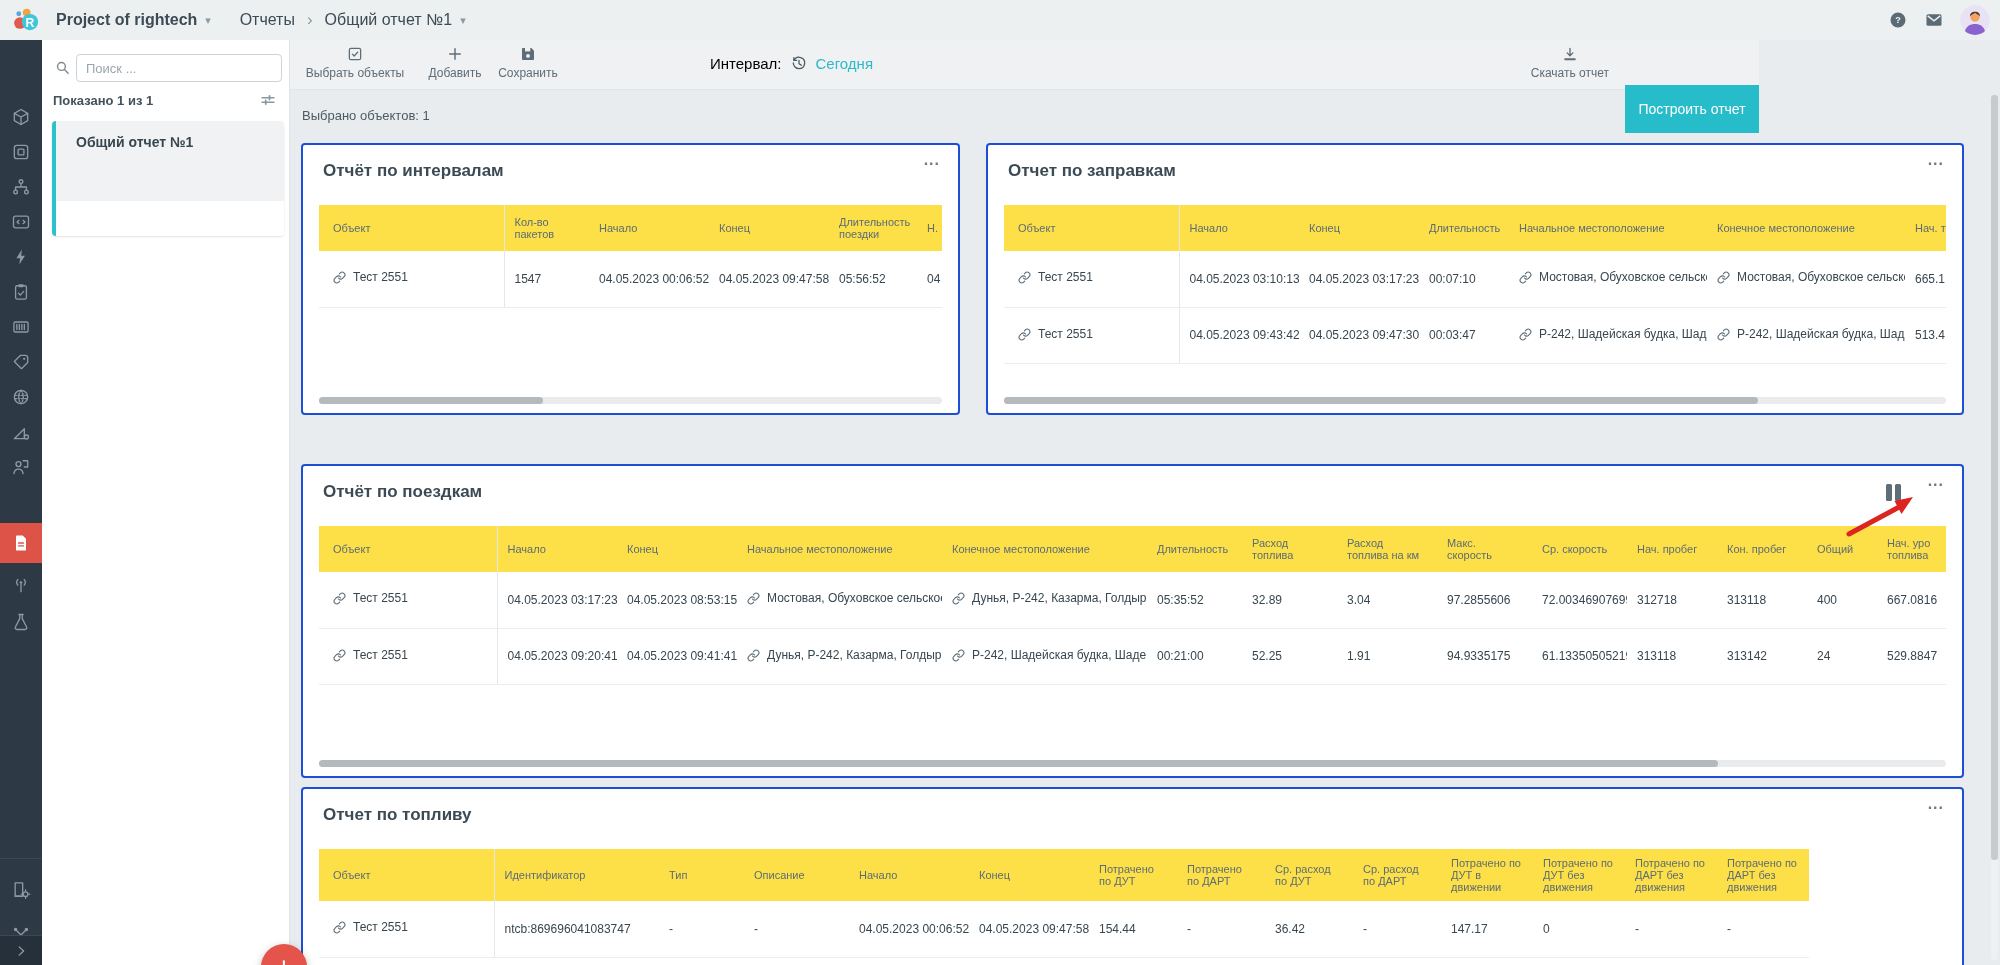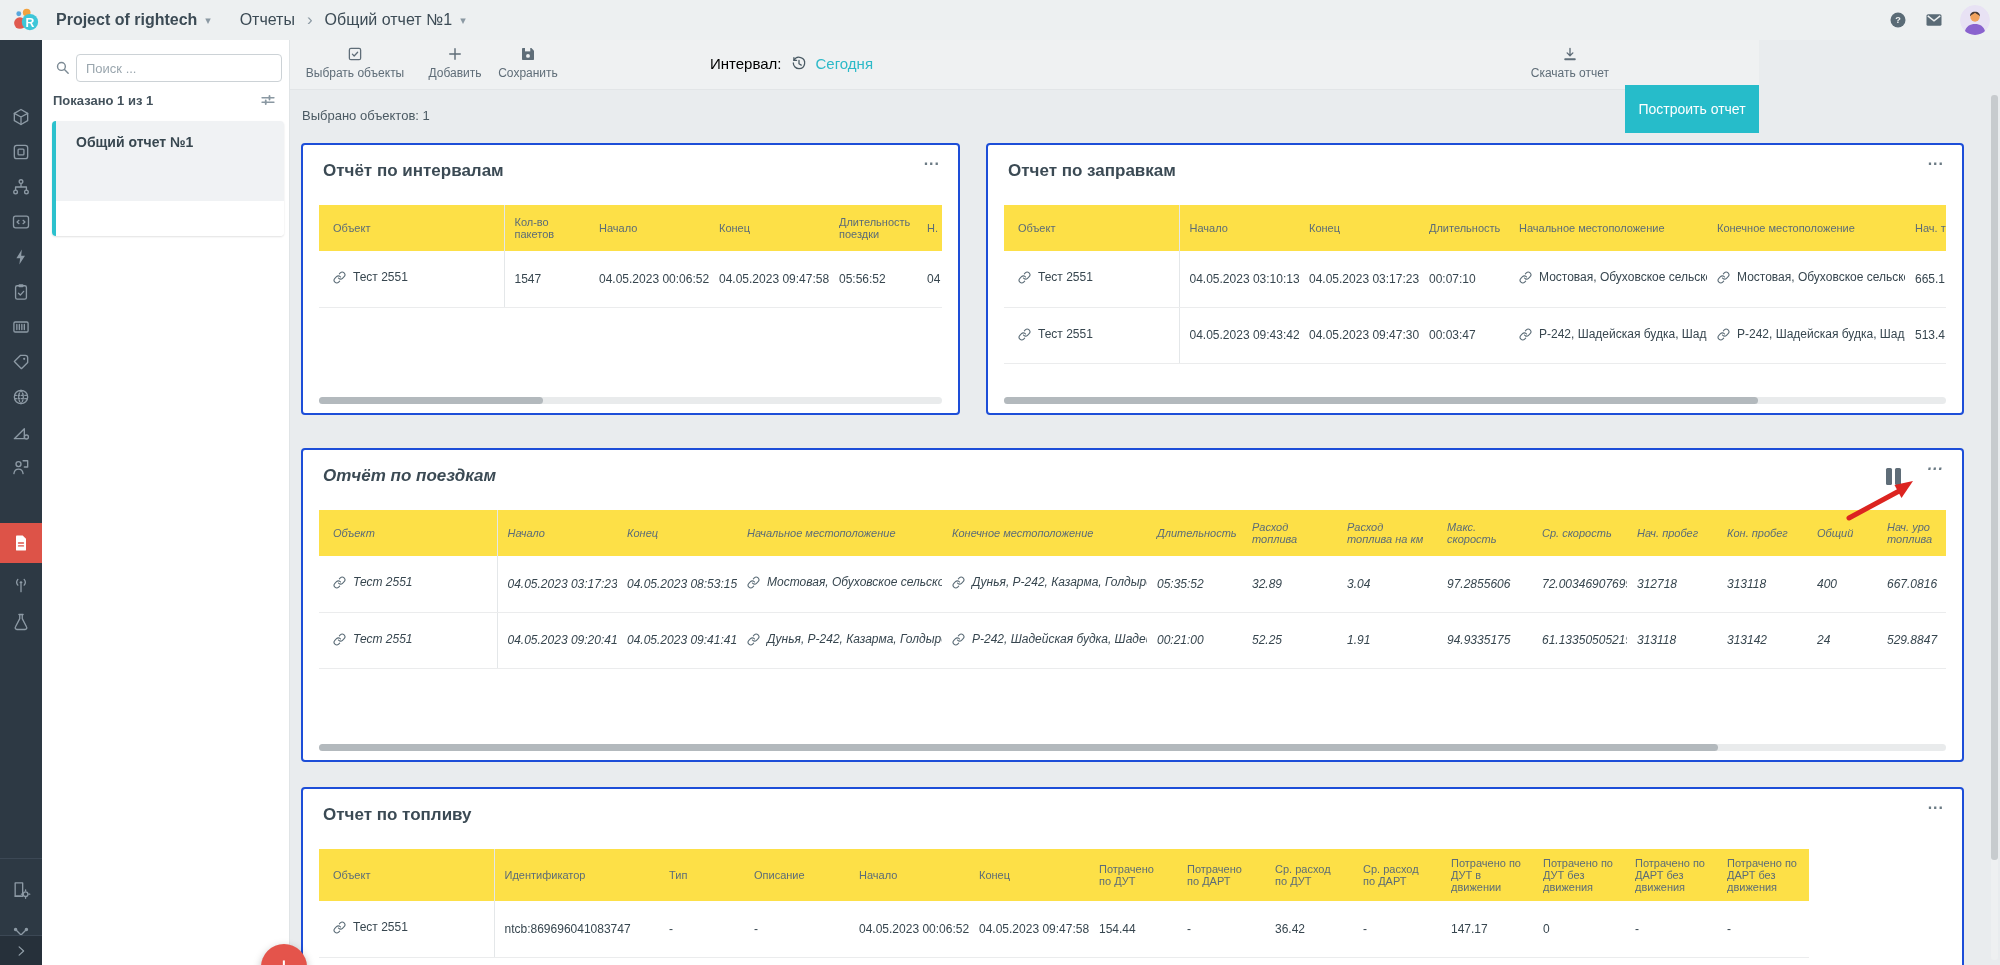--- a/index.html
+++ b/index.html
@@ -414,21 +414,21 @@
               <td>513.4</td>
             </tr>
           </tbody>
         </table>
       </div>
     <div class="hscroll">
         <div class="thumb" style="width:80%;"></div>
       </div>
   </div>
 
-  <div class="card" style="left:301px;top:448px;width:1663px;height:314px;font-style:italic;">
+  <div class="card" style="left:301px;top:464px;width:1663px;height:314px;">
     <div class="card-title">Отчёт по поездкам</div>
     <div class="pause-btn">
         <i></i>
         <i></i>
       </div>
     <div class="card-menu">...</div>
     <svg class="annotation-arrow" style="left:1540px;top:26px;width:80px;height:48px;" viewBox="0 0 80 48">
       <path d="M6 42L58 14" stroke="#dc2420" stroke-width="5" stroke-linecap="round" fill="none"></path>
       <polygon points="70,5 58.5,22 51.5,9" fill="#dc2420"></polygon>
     </svg>

